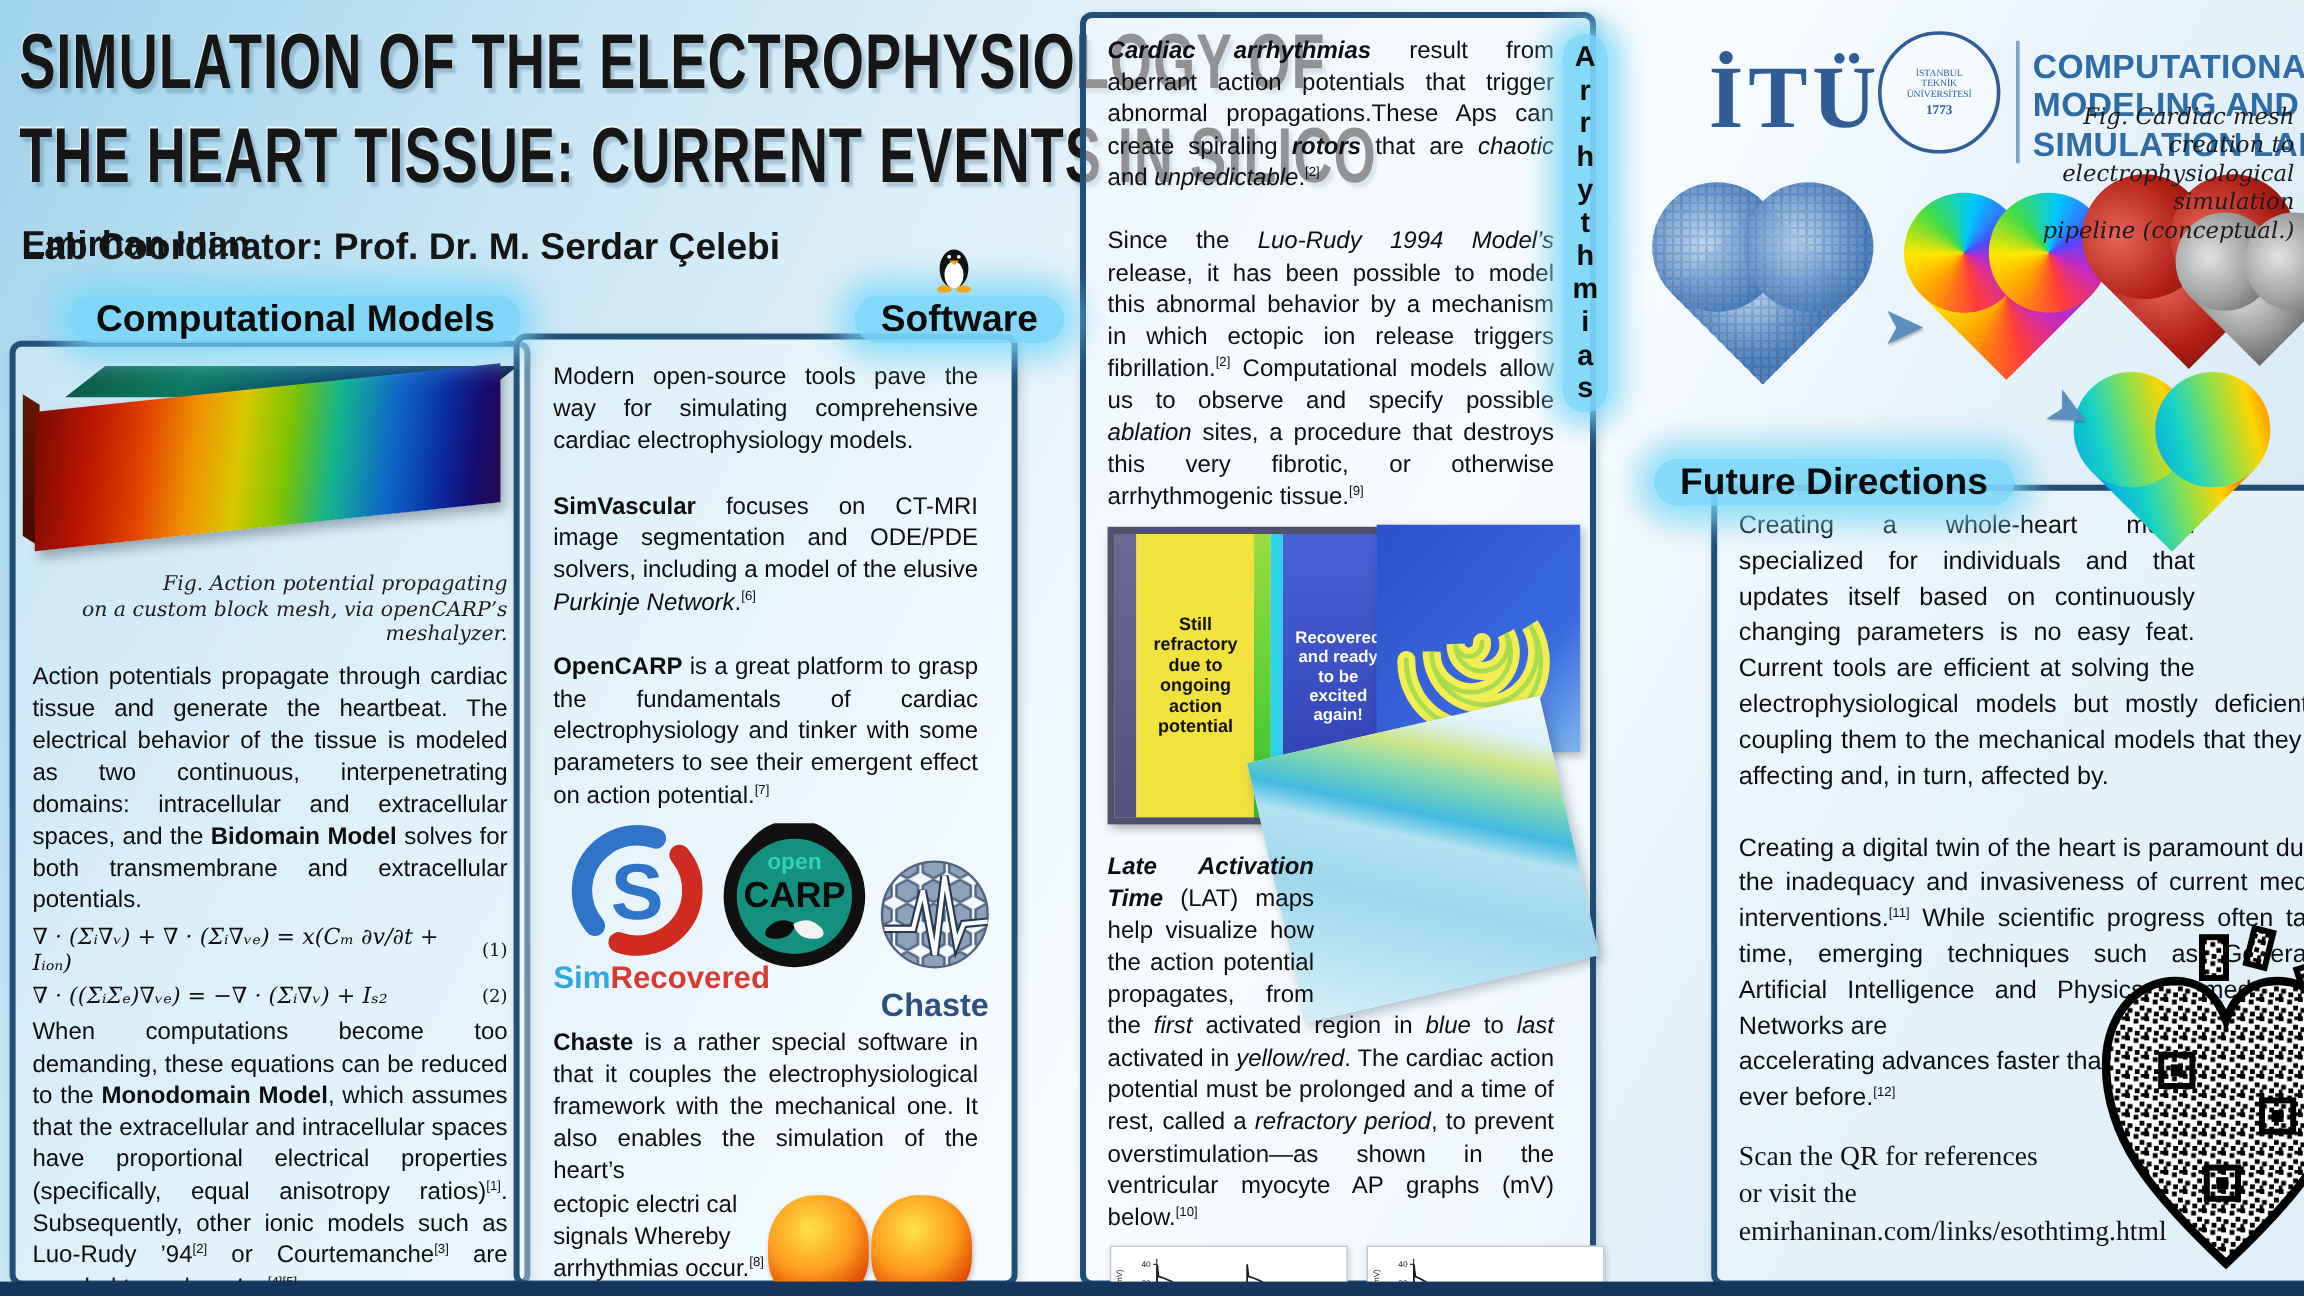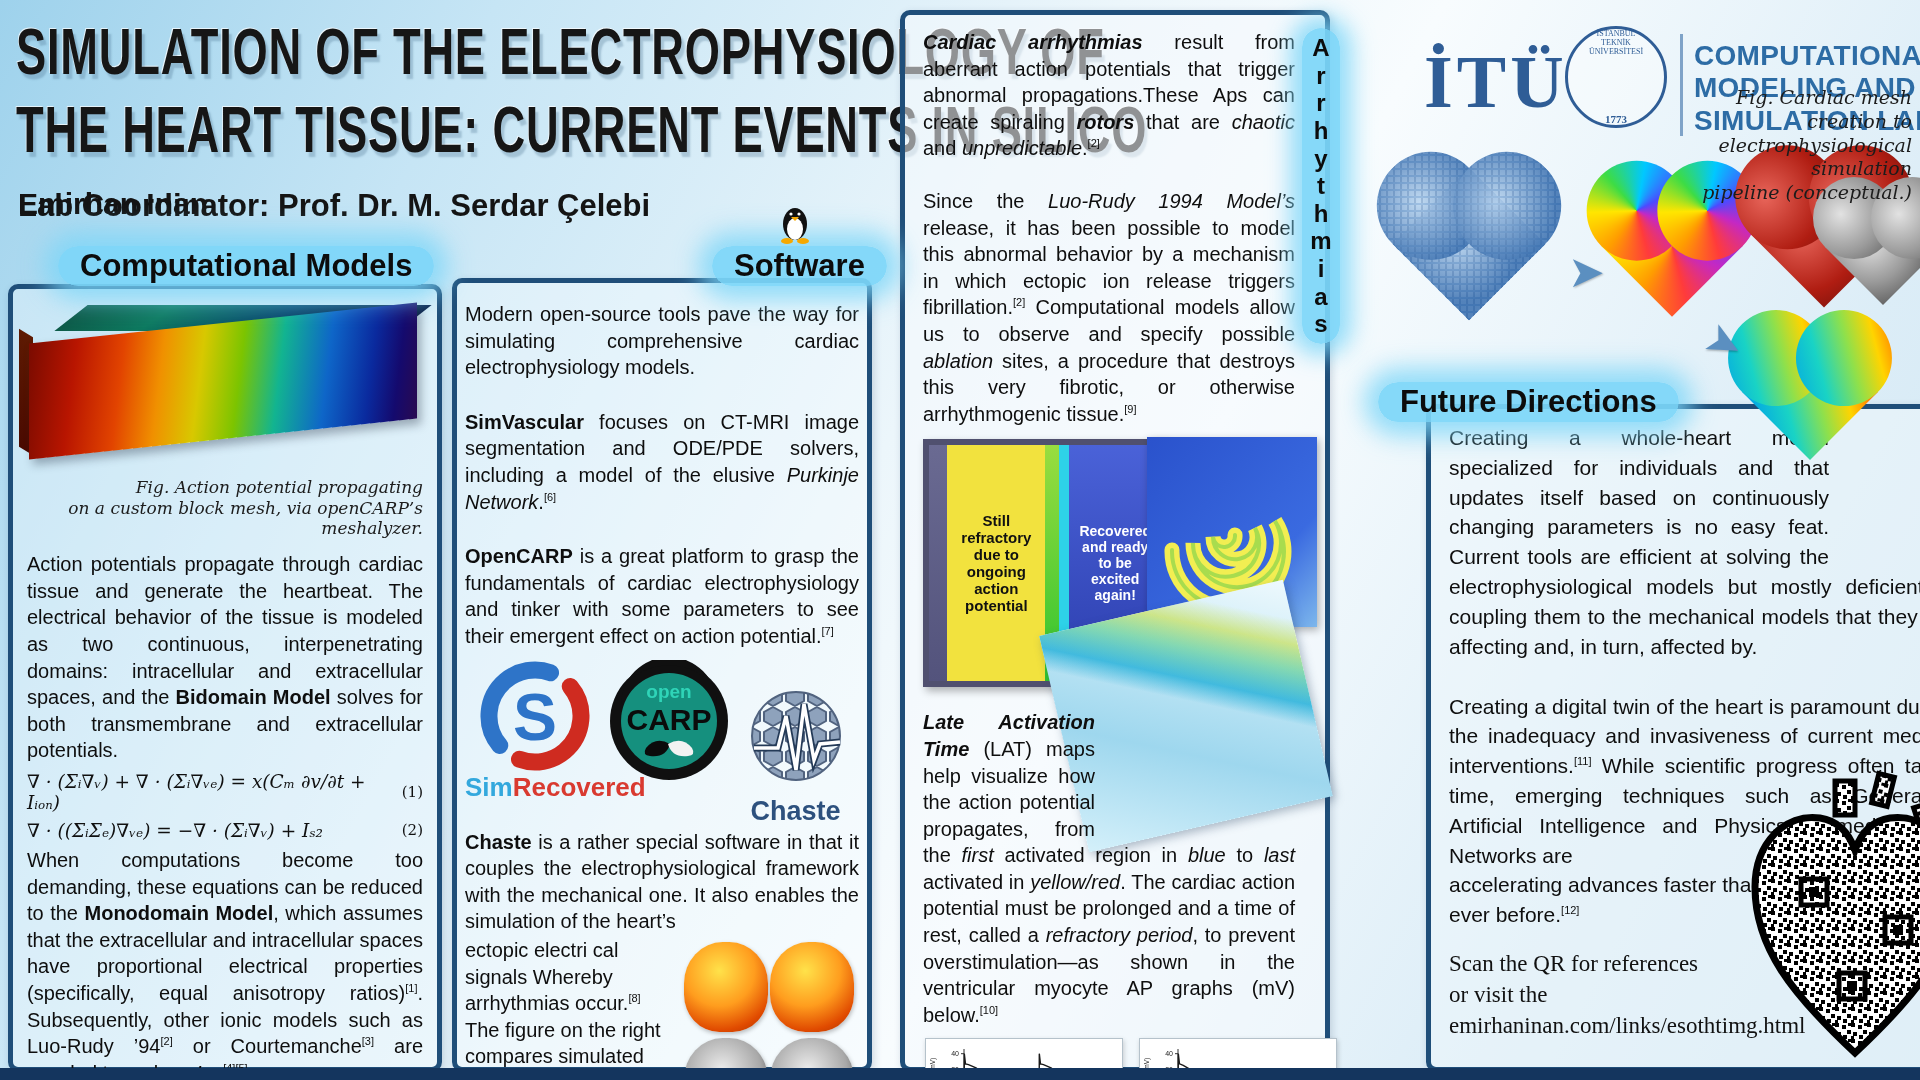--- a/index.html
+++ b/index.html
@@ -29,21 +29,21 @@
     background:linear-gradient(95deg,#0d5a48,#0e7a60 25%,#0a4a70 60%,#071c46 100%);}
   .b3face{position:absolute;left:10px;top:26px;width:388px;height:116px;transform:skewY(-6deg);
     background:linear-gradient(97deg,#7a0b00 0%,#b81500 12%,#e24400 24%,#f09000 34%,#d8c800 44%,#7cc400 54%,#12b490 64%,#0e66c8 76%,#0a2a9e 87%,#140a6e 94%,#2a0a50 100%);
     box-shadow:4px 6px 10px rgba(30,40,60,.35);}
   .b3side{position:absolute;left:0px;top:36px;width:14px;height:118px;transform:skewY(32deg);background:linear-gradient(#5e1a02,#4a0a00);}
   .cap1{text-align:right;font-size:17px;line-height:1.22;margin-top:2px;}
   .eq{display:flex;align-items:center;font-family:"DejaVu Serif",serif;font-style:italic;font-size:18.5px;margin:7px 0 2px;}
   .eq .f{flex:1;text-align:left;}
   .eq .n{width:28px;text-align:right;font-style:normal;font-size:15px;}
   
-  .box2{left:452px;top:278px;width:420px;height:794px;padding:12px 8px;}
+  .box2{left:428px;top:278px;width:420px;height:794px;padding:12px 28px;}
   .logorow{display:flex;align-items:flex-start;margin:10px 0 2px;}
   .logocol{text-align:center;}
   .svlabel{font-weight:800;font-size:26px;margin-top:-4px;}
   .chastelabel{font-weight:800;font-size:27px;color:#2d517e;margin-top:-2px;}
   .botwrap{position:relative;margin-top:2px;}
   .p.narrow{width:204px;text-align:left;}
   .rabbits{position:absolute;right:-6px;top:4px;width:182px;}
   .rb{display:inline-block;width:84px;height:90px;border-radius:46% 46% 42% 42%;margin:1px;
     background:radial-gradient(circle at 42% 32%,#ffe24a,#ff9d1e 45%,#e04a00 76%,#a03000);box-shadow:1px 2px 4px rgba(0,0,0,.25);}
   .rb.gray{background:radial-gradient(circle at 45% 35%,#ececec,#a8a8a8 52%,#3e3e3e 88%);}
@@ -66,21 +66,21 @@
   .tiltsq{position:absolute;right:-16px;top:168px;width:250px;height:222px;transform:rotate(-13deg);z-index:0;
     background:linear-gradient(205deg,#eef9fd 0%,#bfe6f5 35%,#9ed7ee 62%,#d4f0fa 100%),
                linear-gradient(25deg,rgba(0,0,0,0) 55%,#59d0e8 62%,#a9ecb8 72%,#f7f58d 80%,rgba(0,0,0,0) 88%);
     background-blend-mode:multiply;box-shadow:2px 4px 10px rgba(40,70,100,.35);}
   .sp3{float:right;width:200px;height:116px;}
   .charts{display:flex;gap:16px;margin-top:10px;margin-left:2px;position:relative;z-index:3;}
   .chartpanel{width:196px;height:152px;background:#fff;border:1px solid #b5c2cb;box-shadow:1px 2px 5px rgba(0,0,0,.18);}
   
   .itu{font-family:"Liberation Serif",serif;font-weight:700;font-size:74px;color:#2f5d96;letter-spacing:4px;}
   .seal{left:1565px;top:26px;width:102px;height:102px;border-radius:50%;border:3px solid #2f5d96;box-sizing:border-box;
-    display:flex;flex-direction:column;align-items:center;justify-content:space-between;text-align:center;
+    display:flex;flex-direction:column;align-items:center;justify-content:center;text-align:center;
     font-family:"Liberation Serif",serif;color:#2f5d96;background:rgba(255,255,255,.35);}
   .seal .st{font-size:8px;line-height:1.15;width:70px;}
   .seal .sy{font-size:11px;font-weight:700;margin-top:3px;}
   .hdiv{left:1680px;top:34px;width:3px;height:102px;background:#7fa3c8;}
   .labname{left:1694px;top:40px;font-weight:800;font-size:28px;color:#2d6ca5;line-height:1.16;letter-spacing:.3px;}
   .cap4{left:1698px;top:86px;width:214px;font-size:19px;text-align:right;line-height:1.25;z-index:5;}
   
   .heart{position:absolute;transform:rotate(-45deg);z-index:4;}
   .heart::before,.heart::after{content:"";position:absolute;width:100%;height:100%;border-radius:50%;background:inherit;}
   .heart::before{top:-50%;left:0;}

